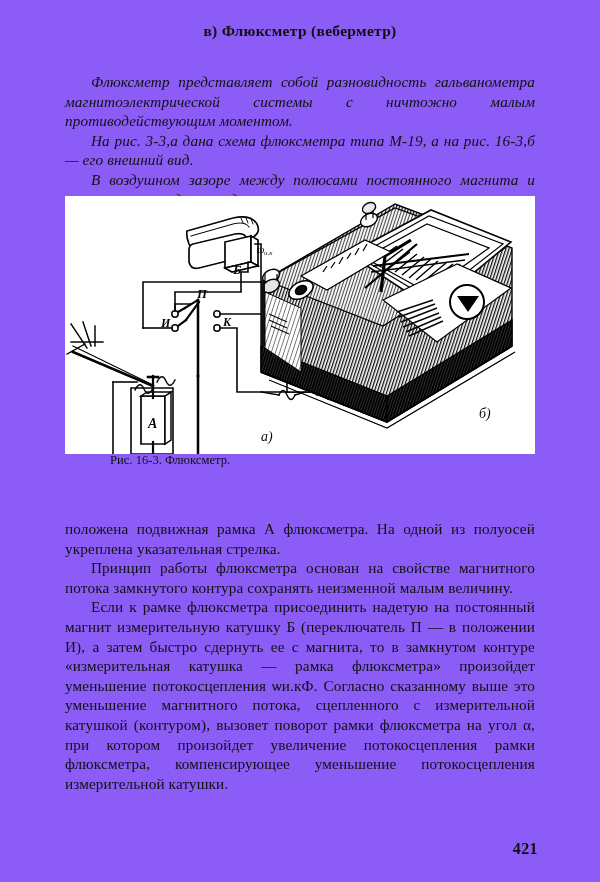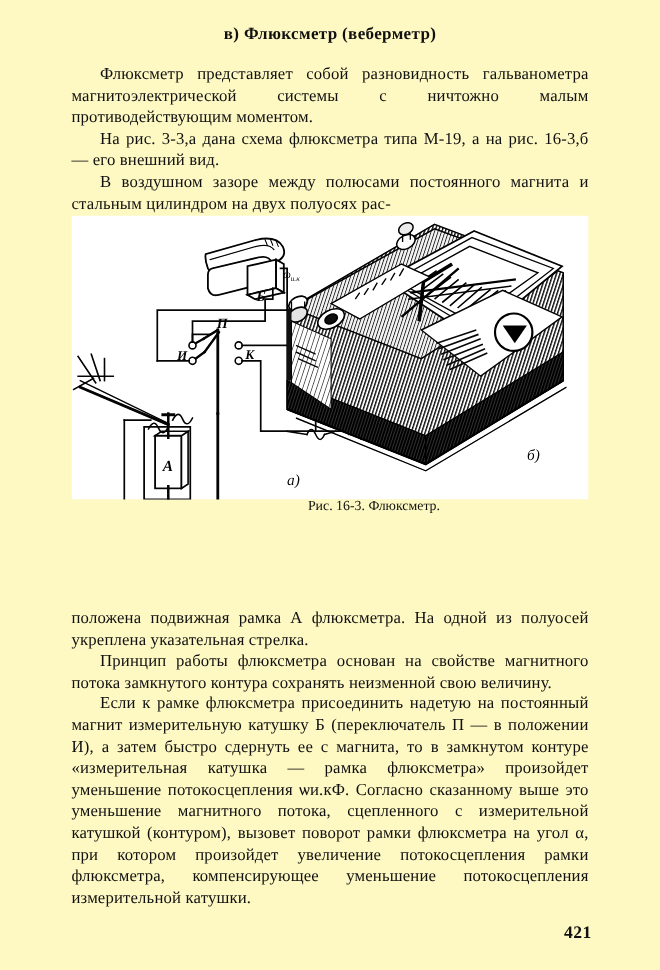--- a/index.html
+++ b/index.html
@@ -13,21 +13,21 @@
     height: 882px;
     position: relative;
     overflow: hidden;
     font-family: "Liberation Serif", "DejaVu Serif", serif;
     color: #101010;
     -webkit-font-smoothing: none;
   }
   .page {
     position: absolute;
     inset: 0;
-    background: #fef9c3;
+    background: #8b5cf6;
   }
 
   
   .heading {
     position: absolute;
     left: 65px;
     top: 22px;
     width: 470px;
     text-align: center;
     font-weight: bold;
@@ -44,22 +44,22 @@
     line-height: 19.6px;
     text-align: justify;
     text-justify: inter-word;
     letter-spacing: 0.15px;
   }
   .textcol p {
     margin: 0;
     text-indent: 26px;
   }
   .textcol p.noindent { text-indent: 0; }
-  .block-top { top: 58px; }
-  .block-bottom { top: 519px; margin-top: 33px; }
+  .block-top { top: 72px; font-style: italic; }
+  .block-bottom { top: 519px; }
 
   
   .figure {
     position: absolute;
     left: 65px;
     top: 196px;
     width: 470px;
     height: 300px;
   }
   .fig-img {
@@ -67,21 +67,21 @@
     left: 0;
     top: 0;
     width: 470px;
     height: 258px;
   }
   .caption {
     position: absolute;
     left: 45px;
     top: 256px;
     width: 290px;
-    text-align: right;
+    text-align: left;
     font-size: 12.6px;
     line-height: 16px;
   }
   .caption .c2 {
     font-size: 10.6px;
     letter-spacing: 0.2px;
   }
 
   
   .folio {
@@ -301,19 +301,19 @@
       <text x="414" y="222" font-size="14" font-style="italic" font-family="Liberation Serif, serif" fill="#111">б)</text>
     </svg>
 
     <div class="caption">
       <div>Рис. 16-3. Флюксметр.</div>
     </div>
   </div>
 
   <div class="textcol block-bottom">
     <p class="noindent"><span>положена подвижная рамка А флюксметра. На одной из полуосей укреплена указательная стрелка.</span></p>
-    <p><span>Принцип работы флюксметра основан на свойстве магнитного потока замкнутого контура сохранять неизменной свою величину.</span></p>
+    <p><span>Принцип работы флюксметра основан на свойстве магнитного потока замкнутого контура сохранять неизменной малым величину.</span></p>
     <p><span>Если к рамке флюксметра присоединить надетую на постоянный магнит измерительную катушку Б (переключатель П — в положении И), а затем быстро сдернуть ее с магнита, то в замкнутом контуре «измерительная катушка — рамка флюксметра» произойдет уменьшение потокосцепления ѡи.кФ. Согласно сказанному выше это уменьшение магнитного потока, сцепленного с измерительной катушкой (контуром), вызовет поворот рамки флюксметра на угол α, при котором произойдет увеличение потокосцепления рамки флюксметра, компенсирующее уменьшение потокосцепления измерительной катушки.</span></p>
   </div>
 
   <div class="folio">421</div>
 
 </div>
 
 </body></html>

